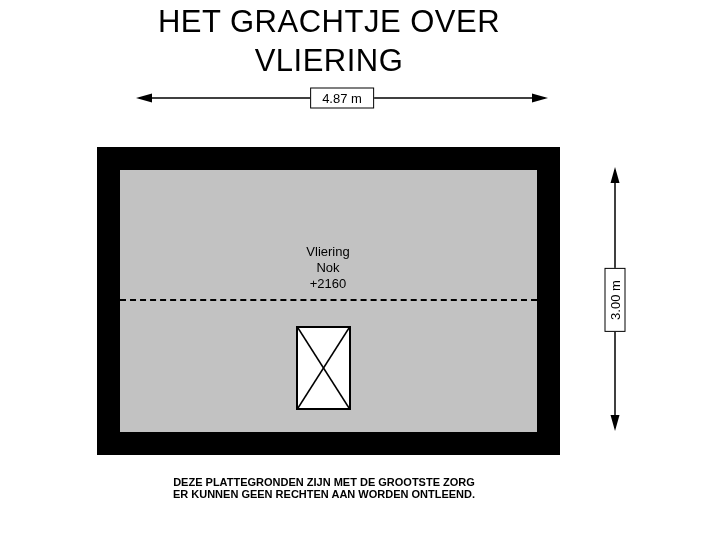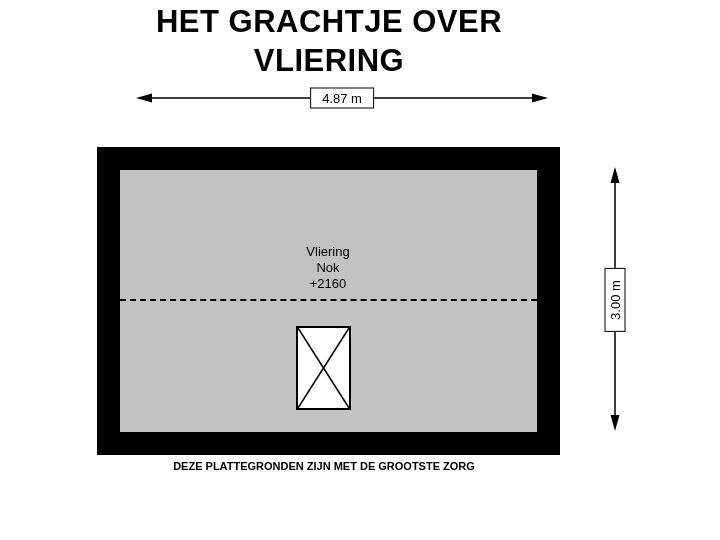--- a/index.html
+++ b/index.html
@@ -5,21 +5,21 @@
   html,body{margin:0;padding:0;}
   body{
     width:720px;height:540px;background:#ffffff;position:relative;overflow:hidden;
     font-family:"Liberation Sans","DejaVu Sans",sans-serif;color:#000;
   }
   .abs{position:absolute;}
 
   
   .title{
     left:329px;top:2px;transform:translateX(-50%);
-    text-align:center;font-size:31px;font-weight:bold;line-height:39px;
+    text-align:center;font-size:31px;font-weight:normal;line-height:39px;
     letter-spacing:0.5px;white-space:nowrap;
   }
 
   
   .dim-h{left:136px;top:89px;width:412px;height:18px;}
   .dim-h svg{display:block;}
   .dim-label{
     background:#fff;border:1px solid #000;font-size:13px;
     padding:2px 11px;white-space:nowrap;
   }
@@ -41,21 +41,21 @@
   
   .dim-v{left:607px;top:167px;width:16px;height:264px;}
   .dim-v svg{display:block;}
   .dim-v .dim-label{
     position:absolute;left:8px;top:133px;
     transform:translate(-50%,-50%) rotate(-90deg);
   }
 
   
   .footer{
-    left:324px;top:460px;transform:translateX(-50%);
+    left:324px;top:476px;transform:translateX(-50%);
     text-align:center;font-size:11px;font-weight:bold;line-height:12px;white-space:nowrap;
   }
 </style>
 </head>
 <body>
 
 <div class="abs title">
   <div>HET GRACHTJE OVER</div>
   <div>VLIERING</div>
 </div>
@@ -97,13 +97,14 @@
       <line x1="8" y1="3" x2="8" y2="261" stroke="#000" stroke-width="1.5"></line>
       <polygon points="8,0 3.5,16 12.5,16" fill="#000"></polygon>
       <polygon points="8,264 3.5,248 12.5,248" fill="#000"></polygon>
     </svg>
   </span>
   <span class="dim-label">3.00 m</span>
 </div>
 
 <div class="abs footer">
   <div>DEZE PLATTEGRONDEN ZIJN MET DE GROOTSTE ZORG</div>
+  <div>ER KUNNEN GEEN RECHTEN AAN WORDEN ONTLEEND.</div>
 </div>
 
 </body></html>

